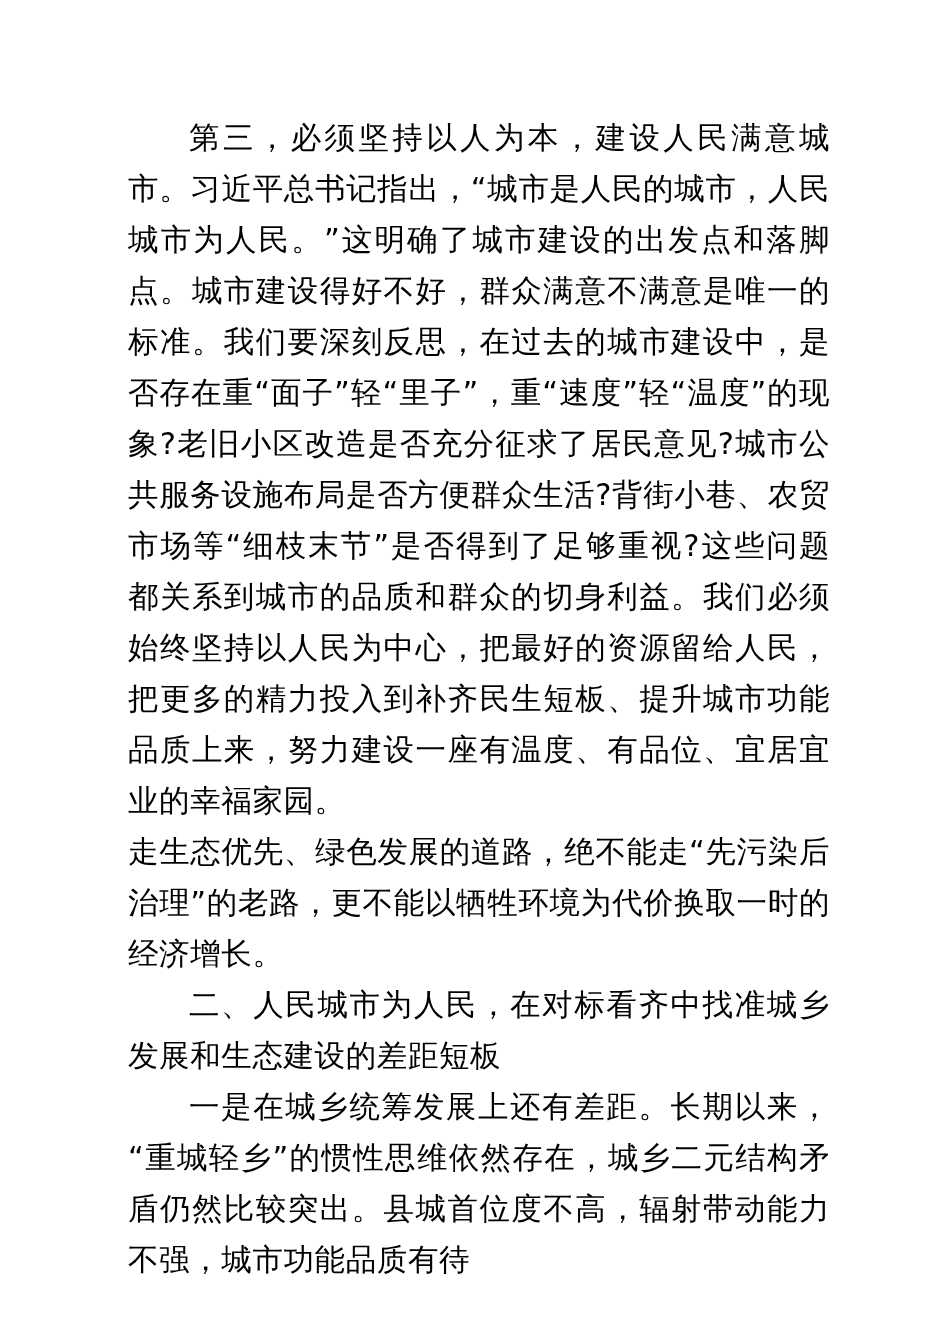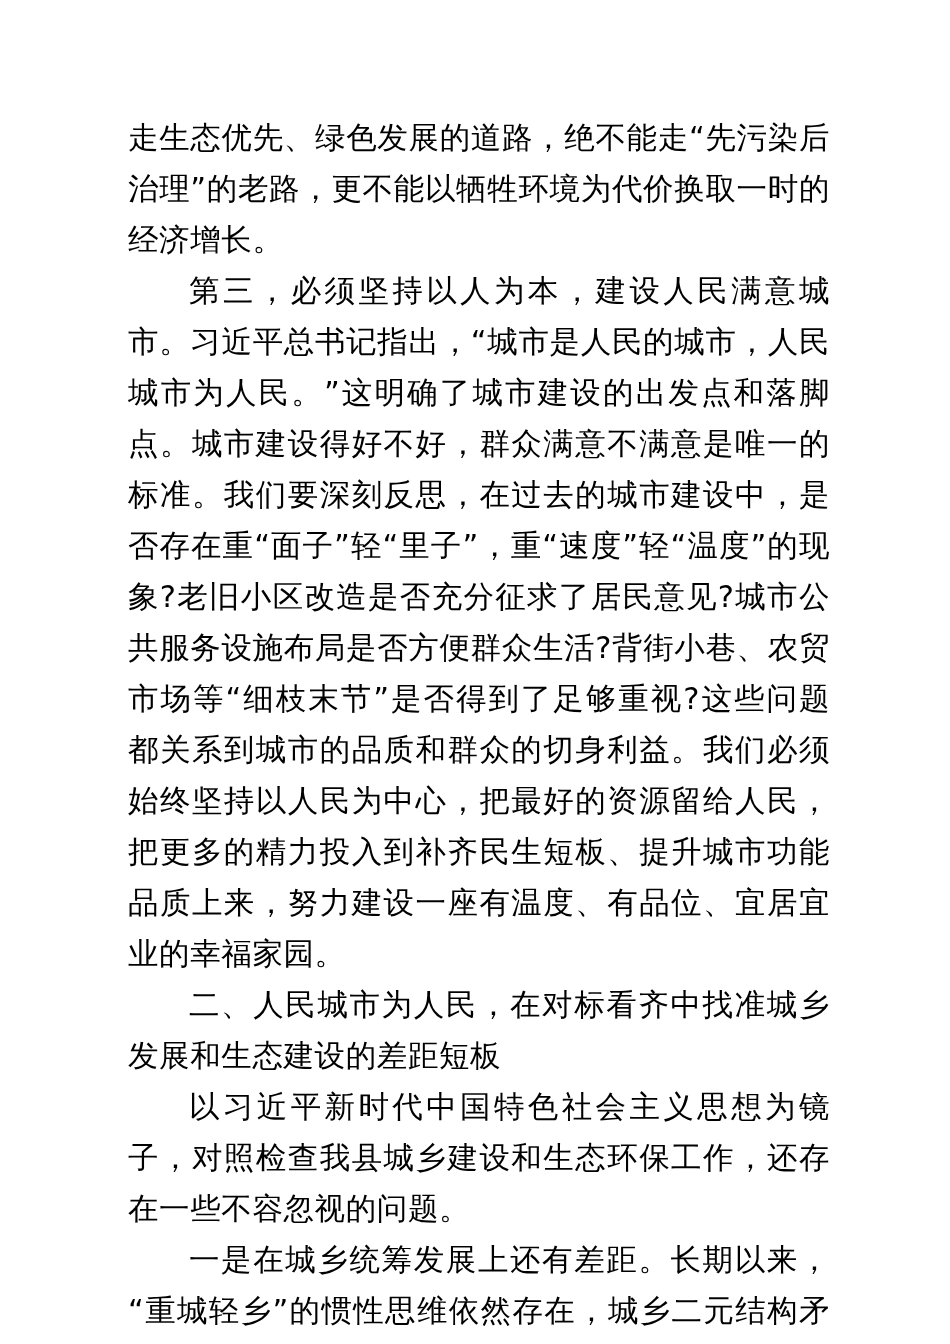--- a/index.html
+++ b/index.html
@@ -39,19 +39,18 @@
   }
   .para.heading {
     text-indent: 61px;
   }
 </style>
 </head>
 <body>
 
 <div class="page">
   <div class="doc-body">
+    <p class="para indent">第三，必须坚持以人为本，建设人民满意城市。习近平总书记指出，“城市是人民的城市，人民城市为人民。”这明确了城市建设的出发点和落脚点。城市建设得好不好，群众满意不满意是唯一的标准。我们要深刻反思，在过去的城市建设中，是否存在重“面子”轻“里子”，重“速度”轻“温度”的现象?老旧小区改造是否充分征求了居民意见?城市公共服务设施布局是否方便群众生活?背街小巷、农贸市场等“细枝末节”是否得到了足够重视?这些问题都关系到城市的品质和群众的切身利益。我们必须始终坚持以人民为中心，把最好的资源留给人民，把更多的精力投入到补齐民生短板、提升城市功能品质上来，努力建设一座有温度、有品位、宜居宜业的幸福家园。</p>
     <p class="para">走生态优先、绿色发展的道路，绝不能走“先污染后治理”的老路，更不能以牺牲环境为代价换取一时的经济增长。</p>
-    <p class="para indent">第三，必须坚持以人为本，建设人民满意城市。习近平总书记指出，“城市是人民的城市，人民城市为人民。”这明确了城市建设的出发点和落脚点。城市建设得好不好，群众满意不满意是唯一的标准。我们要深刻反思，在过去的城市建设中，是否存在重“面子”轻“里子”，重“速度”轻“温度”的现象?老旧小区改造是否充分征求了居民意见?城市公共服务设施布局是否方便群众生活?背街小巷、农贸市场等“细枝末节”是否得到了足够重视?这些问题都关系到城市的品质和群众的切身利益。我们必须始终坚持以人民为中心，把最好的资源留给人民，把更多的精力投入到补齐民生短板、提升城市功能品质上来，努力建设一座有温度、有品位、宜居宜业的幸福家园。</p>
     <p class="para heading">二、人民城市为人民，在对标看齐中找准城乡发展和生态建设的差距短板</p>
-    <p class="para indent">以习近平新时代中国特色社会主义思想为镜子，对照检查我县城乡建设和生态环保工作，还存在一些不容忽视的问题。</p>
     <p class="para indent">一是在城乡统筹发展上还有差距。长期以来，“重城轻乡”的惯性思维依然存在，城乡二元结构矛盾仍然比较突出。县城首位度不高，辐射带动能力不强，城市功能品质有待</p>
   </div>
 </div>
 
 </body></html>

